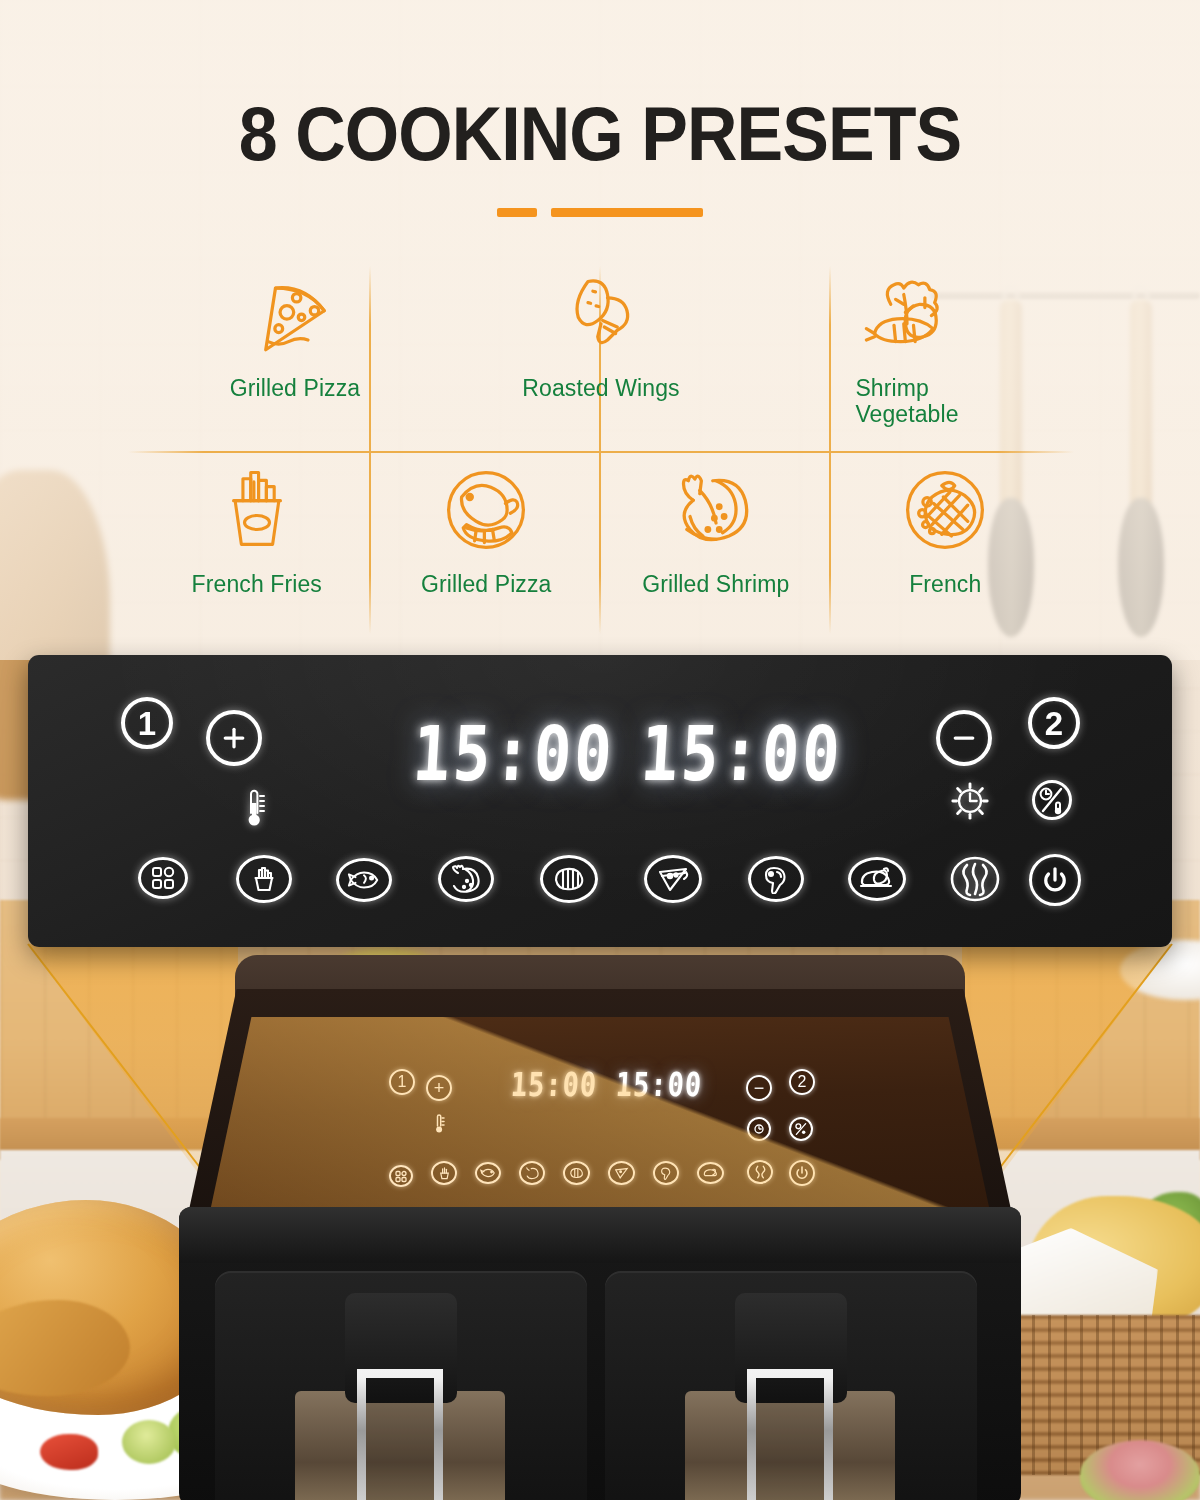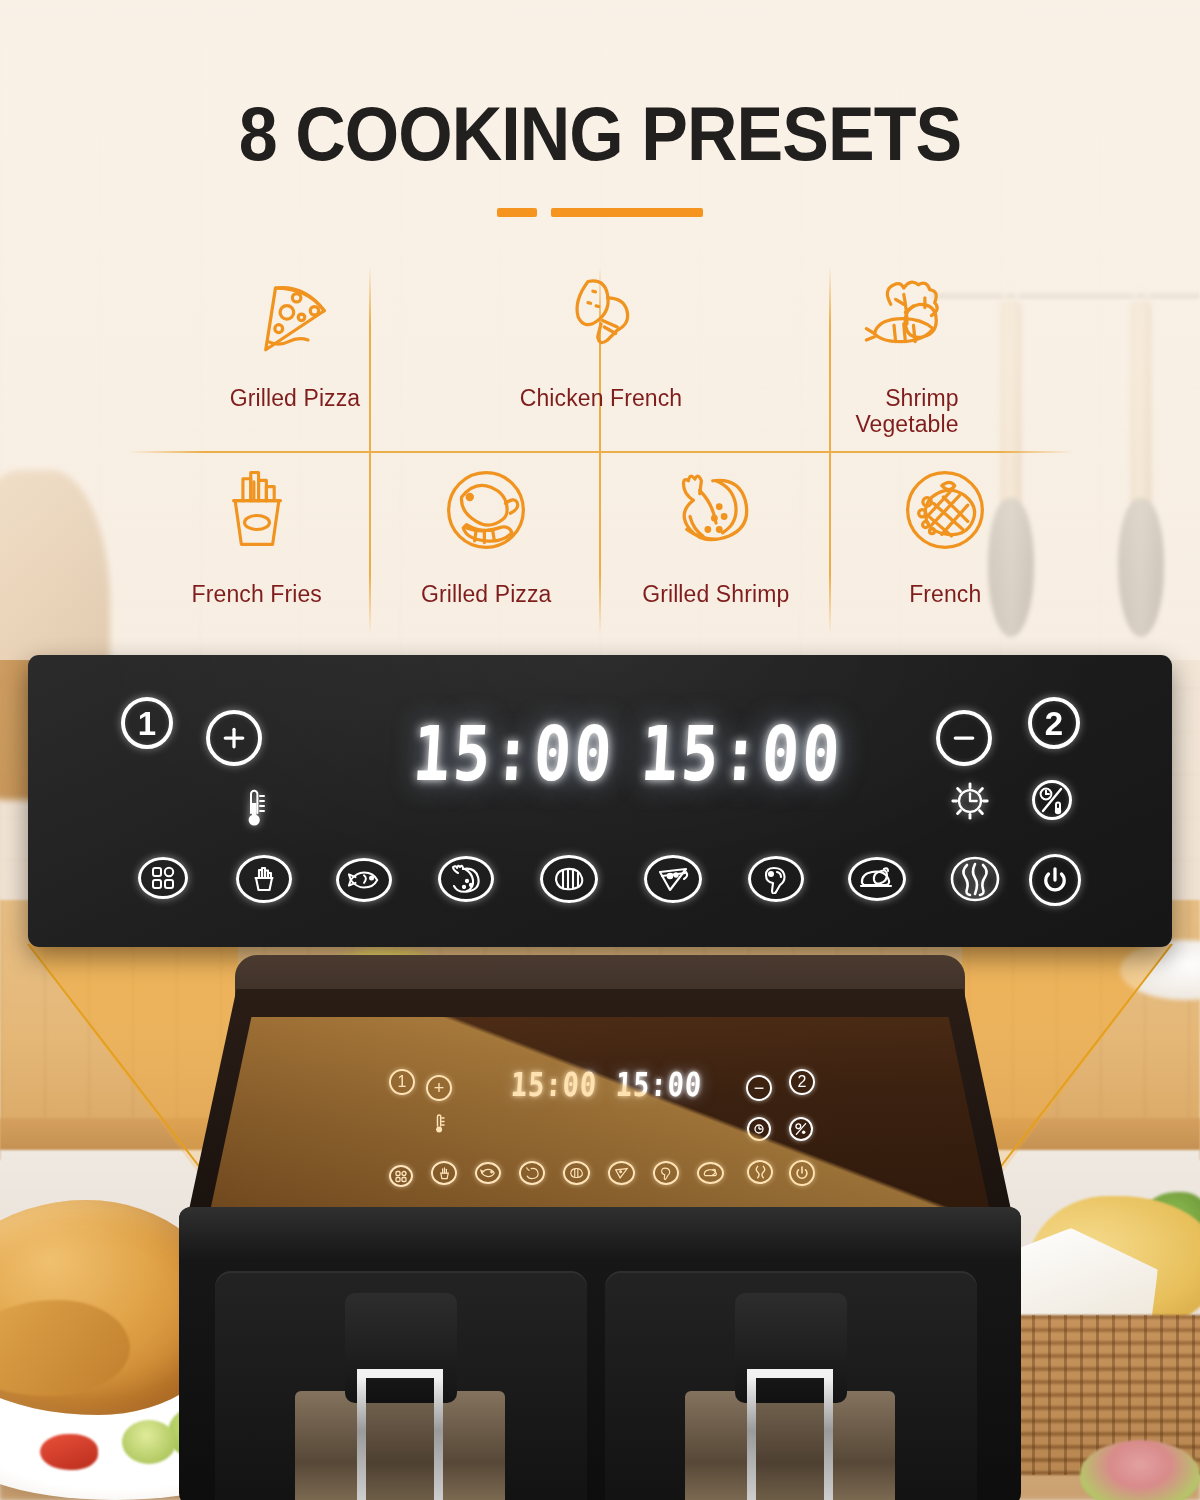--- a/index.html
+++ b/index.html
@@ -201,21 +201,21 @@
   .prow { position:absolute; left:0; width:918px; height:190px; display:flex; }
   .prow.r1 { top:0; }
   .prow.r2 { top:196px; }
   .pcell {
     flex:1 1 0; position:relative;
     display:flex; flex-direction:column; align-items:center; justify-content:flex-start;
   }
   .picon { height:112px; display:flex; align-items:center; justify-content:center; }
   .picon svg { display:block; }
   .plabel {
-    margin-top:16px; font-size:23px; color:#7f1d1d; text-align:right;
+    margin-top:6px; font-size:23px; color:#15803d; text-align:left;
     line-height:1.12; letter-spacing:.1px;
   }
   .plabel span { display:block; }
 
   
   .vline {
     position:absolute; top:8px; width:2px; height:368px;
     background:linear-gradient(180deg, rgba(237,174,74,0) 0%, #edae4a 16%, #edae4a 84%, rgba(237,174,74,0) 100%);
   }
   .hline {
@@ -443,21 +443,21 @@
           <path d="M24 12 Q34 10 36 20 Q38 30 30 36 Q22 42 18 34 Q15 24 24 12 Z"></path>
           <path d="M36 22 Q46 22 48 30 Q50 38 42 42 L36 48 Q31 52 30 46 L32 38"></path>
           <path d="M33 36 L42 40"></path>
             <path d="M34 40 L41 44"></path>
           <path d="M27 18 l1.6 .4"></path>
             <path d="M24 25 l1.6 .4"></path>
             <path d="M29 27 l1.6 .4"></path>
         </svg>
       </div>
       <div class="plabel">
-        <span>Chicken French</span>
+        <span>Roasted Wings</span>
       </div>
     </div>
 
 
     <div class="pcell">
       <div class="picon">
         <svg width="104" height="104" viewBox="0 0 64 64" fill="none" stroke="#f0941f" stroke-width="2" stroke-linecap="round" stroke-linejoin="round">
           <path d="M22 26 q-5 -9 2 -12 q4 -2 6 2 q4 -6 9 -2 q5 -3 7 3 q6 1 3 8 q4 4 -2 8"></path>
           <path d="M30 20 q2 10 2 18"></path>
             <path d="M30 26 l-5 -3"></path>

